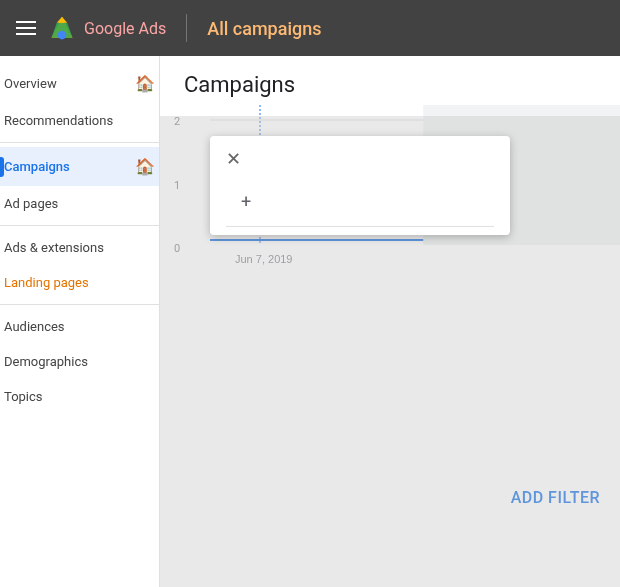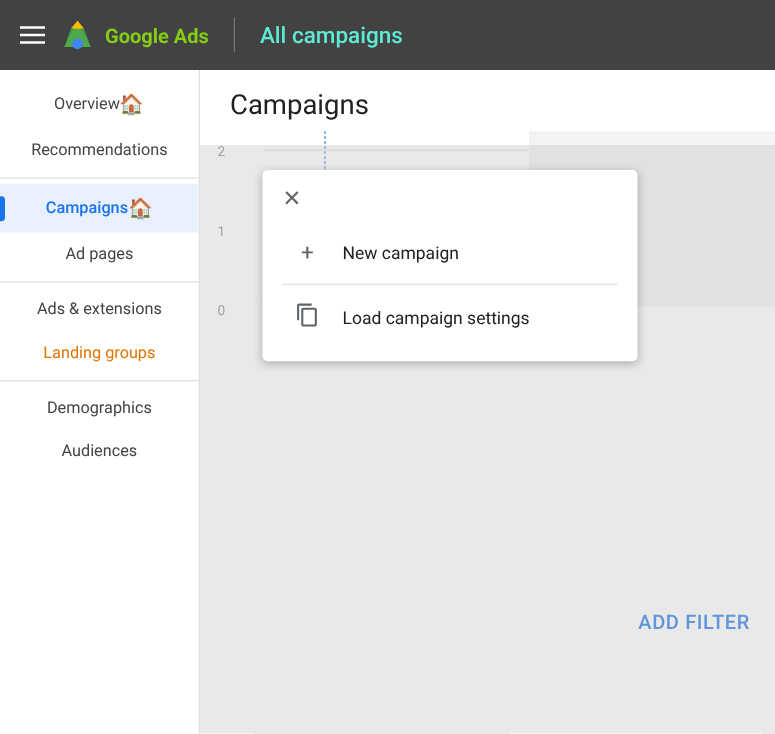--- a/index.html
+++ b/index.html
@@ -14,21 +14,21 @@
       padding: 0 16px;
       gap: 12px;
     }
     .top-bar-divider {
       width: 1px;
       height: 28px;
       background: #757575;
       margin: 0 8px;
     }
     .top-bar-title {
-      color: #5eead4;
+      color: #fdba74;
       font-size: 18px;
       font-weight: 500;
     }
     .hamburger-icon {
       display: flex;
       flex-direction: column;
       gap: 4px;
       cursor: pointer;
     }
     .hamburger-icon span {
@@ -38,23 +38,23 @@
       background: #fff;
     }
 
     
     .logo-container {
       display: flex;
       align-items: center;
       gap: 8px;
     }
     .logo-text {
-      color: #84cc16;
+      color: #fca5a5;
       font-size: 16px;
-      font-weight: 700;
+      font-weight: 400;
     }
     
     .ads-logo {
       width: 28px;
       height: 28px;
       position: relative;
     }
     .ads-logo svg {
       width: 28px;
       height: 28px;
@@ -71,21 +71,21 @@
       width: 160px;
       background: #fff;
       border-right: 1px solid #e0e0e0;
       padding-top: 8px;
       overflow: hidden;
       flex-shrink: 0;
     }
     .sidebar-item {
       display: flex;
       align-items: center;
-      justify-content: center;
+      justify-content: space-between;
       padding: 10px 4px;
       cursor: pointer;
       font-size: 13px;
       color: #444;
       position: relative;
     }
     .sidebar-item.active {
       background: #e8f0fe;
       color: #1a73e8;
       font-weight: 500;
@@ -231,34 +231,37 @@
       <span>Ad pages</span>
     </div>
 
     <div class="sidebar-divider"></div>
 
     <div class="sidebar-item">
       <span>Ads &amp; extensions</span>
     </div>
 
     <div class="sidebar-item yellow-text">
-      <span>Landing groups</span>
+      <span>Landing pages</span>
     </div>
 
     <div class="sidebar-divider"></div>
 
 
     <div class="sidebar-item">
+      <span>Audiences</span>
+    </div>
+
+    <div class="sidebar-item">
       <span>Demographics</span>
     </div>
 
     <div class="sidebar-item">
-      <span>Audiences</span>
-    </div>
-
+      <span>Topics</span>
+    </div>
   </div>
 
   <div class="main">
     <h1 class="main-title">Campaigns</h1>
 
     <div style="position:relative; margin: 0 0 0 50px; height: 170px;">
       
       <div style="position:absolute; left:-36px; top:10px; height:140px; display:flex; flex-direction:column; justify-content:space-between;">
         <span style="font-size:11px;color:#80868b;">2</span>
         <span style="font-size:11px;color:#80868b;">1</span>
@@ -287,29 +290,20 @@
 
     <div class="popup-backdrop"></div>
 
     <div class="popup">
       <div class="popup-header">
         <span class="popup-close">✕</span>
       </div>
 
       <div class="popup-item">
         <span class="popup-item-icon">+</span>
-        <span>New campaign</span>
       </div>
 
       <div class="popup-divider"></div>
 
-      <div class="popup-item">
-        <span class="popup-item-icon">
-          <svg width="20" height="20" viewBox="0 0 24 24" fill="#5f6368">
-            <path d="M16 1H4c-1.1 0-2 .9-2 2v14h2V3h12V1zm3 4H8c-1.1 0-2 .9-2 2v14c0 1.1.9 2 2 2h11c1.1 0 2-.9 2-2V7c0-1.1-.9-2-2-2zm0 16H8V7h11v14z"></path>
-          </svg>
-        </span>
-        <span>Load campaign settings</span>
-      </div>
     </div>
 
   </div>
 </div>
 
 </body></html>

